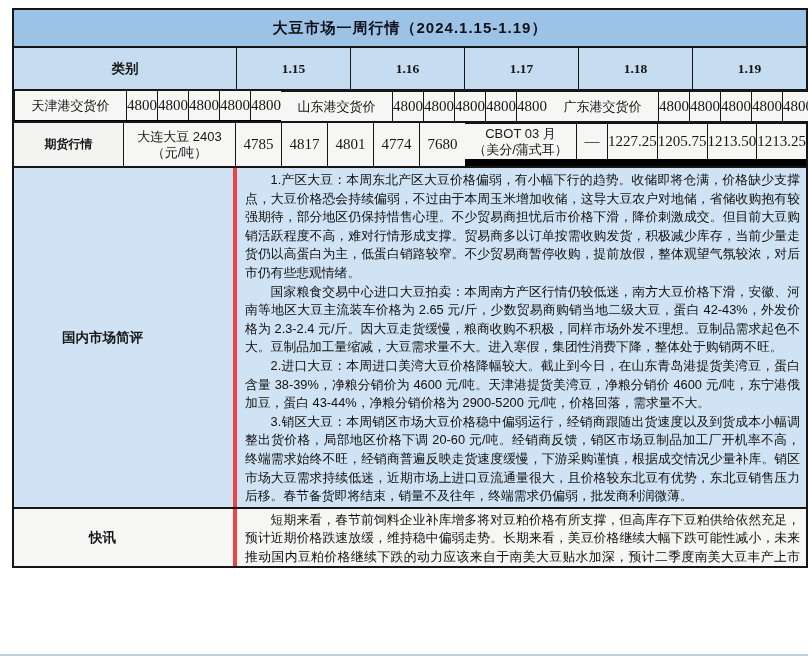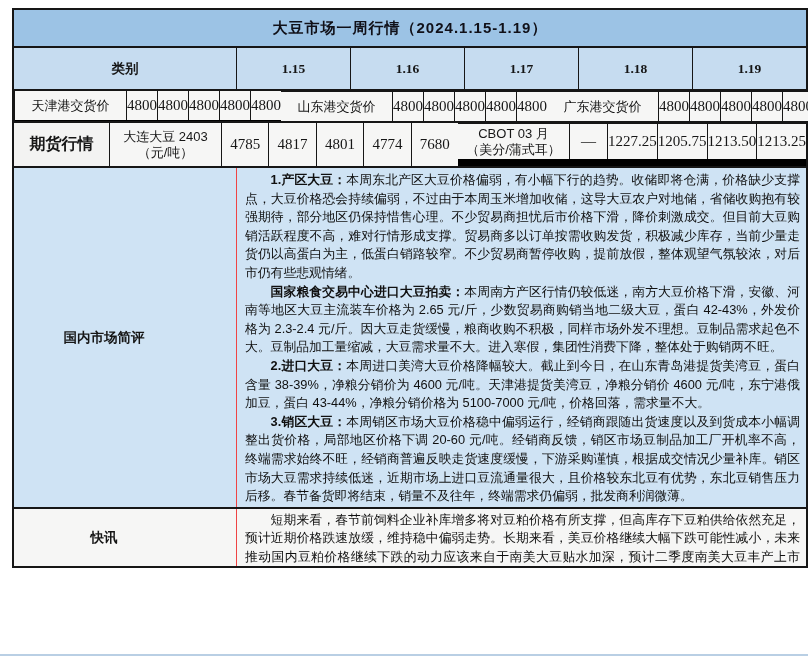--- a/index.html
+++ b/index.html
@@ -23,41 +23,41 @@
     font-size:15px;font-weight:bold;letter-spacing:1px;color:#101018;
   }
   
   .header-row{height:41px;background:#c6dcf0;}
   .col-label-merged{width:223px;border-right:1px solid #161616;font-weight:bold;font-size:13.5px;}
   .col-date{flex:1;border-right:1px solid #161616;font-weight:bold;font-size:13.5px;
     font-family:"Liberation Serif","DejaVu Serif",serif;}
   .cell:last-child{border-right:none;}
 
   
-  .group-col{width:96px;border-right:1px solid #161616;background:#f3f3f2;
-    font-weight:bold;font-size:16px;flex-direction:column;}
+  .group-col{width:110px;border-right:1px solid #161616;background:#f3f3f2;
+    font-weight:bold;font-size:12px;flex-direction:column;}
   .stack{flex:1;display:flex;flex-direction:row;}
   .stack .row{border-top:1px solid #161616;}
   .stack .row:first-child{border-top:none;}
   .sub-label{width:112px;border-right:1px solid #161616;font-size:13px;
     flex-direction:column;line-height:16px;background:#f6f6f5;}
   .num{flex:1;border-right:1px solid #161616;font-size:15px;
     font-family:"Liberation Serif","DejaVu Serif",serif;background:#f6f6f5;}
   .spot-row{height:29px;}
   .fut-row-1{height:43px;}
   .fut-row-2{height:35px;}
 
   
   .review-band{background:#cfe3f4;}
-  .side-label{width:223px;border-right:1px solid #ef4444;font-weight:bold;font-size:13.5px;
+  .side-label{width:223px;border-right:4px solid #ef4444;font-weight:bold;font-size:13.5px;
     padding-right:42px;}
   .review-body{flex:1;height:336px;padding:3px 6px 0 8px;overflow:hidden;}
   .review-body p{margin:0;text-indent:2em;text-align:justify;
     font-size:12.8px;line-height:18.6px;color:#101010;}
-  .review-body .lead{font-weight:bold;}
+  .review-body .lead{font-weight:normal;}
 
   
   .news-band{background:#f6f6f5;}
   .news-body{flex:1;height:55px;padding:2px 6px 0 8px;overflow:hidden;}
   .news-body p{margin:0;text-indent:2em;text-align:justify;
     font-size:12.8px;line-height:18.4px;color:#101010;}
 
   .bottom-bar{position:absolute;left:0;top:654px;width:808px;height:2px;background:#b9cfe4;}
 </style>
 </head>
@@ -132,21 +132,21 @@
         <div class="cell num">1213.25</div>
       </div>
     </div>
   </div>
 
   <div class="band review-band">
     <div class="cell side-label">国内市场简评</div>
     <div class="review-body">
       <p><span class="lead">1.产区大豆：</span><span>本周东北产区大豆价格偏弱，有小幅下行的趋势。收储即将仓满，价格缺少支撑点，大豆价格恐会持续偏弱，不过由于本周玉米增加收储，这导大豆农户对地储，省储收购抱有较强期待，部分地区仍保持惜售心理。不少贸易商担忧后市价格下滑，降价刺激成交。但目前大豆购销活跃程度不高，难对行情形成支撑。贸易商多以订单按需收购发货，积极减少库存，当前少量走货仍以高蛋白为主，低蛋白销路较窄。不少贸易商暂停收购，提前放假，整体观望气氛较浓，对后市仍有些悲观情绪。</span></p>
       <p><span class="lead">国家粮食交易中心进口大豆拍卖：</span><span>本周南方产区行情仍较低迷，南方大豆价格下滑，安徽、河南等地区大豆主流装车价格为 2.65 元/斤，少数贸易商购销当地二级大豆，蛋白 42-43%，外发价格为 2.3-2.4 元/斤。因大豆走货缓慢，粮商收购不积极，同样市场外发不理想。豆制品需求起色不大。豆制品加工量缩减，大豆需求量不大。进入寒假，集团性消费下降，整体处于购销两不旺。</span></p>
-      <p><span class="lead">2.进口大豆：</span><span>本周进口美湾大豆价格降幅较大。截止到今日，在山东青岛港提货美湾豆，蛋白含量 38-39%，净粮分销价为 4600 元/吨。天津港提货美湾豆，净粮分销价 4600 元/吨，东宁港俄加豆，蛋白 43-44%，净粮分销价格为 5100-7000 元/吨，价格回落，需求量不大。</span></p>
+      <p><span class="lead">2.进口大豆：</span><span>本周进口美湾大豆价格降幅较大。截止到今日，在山东青岛港提货美湾豆，蛋白含量 38-39%，净粮分销价为 4600 元/吨。天津港提货美湾豆，净粮分销价 4600 元/吨，东宁港俄加豆，蛋白 43-44%，净粮分销价格为 2900-5200 元/吨，价格回落，需求量不大。</span></p>
       <p><span class="lead">3.销区大豆：</span><span>本周销区市场大豆价格稳中偏弱运行，经销商跟随出货速度以及到货成本小幅调整出货价格，局部地区价格下调 20-60 元/吨。经销商反馈，销区市场豆制品加工厂开机率不高，终端需求始终不旺，经销商普遍反映走货速度缓慢，下游采购谨慎，根据成交情况少量补库。销区市场大豆需求持续低迷，近期市场上进口豆流通量很大，且价格较东北豆有优势，东北豆销售压力后移。春节备货即将结束，销量不及往年，终端需求仍偏弱，批发商利润微薄。</span></p>
     </div>
   </div>
 
   <div class="band news-band">
     <div class="cell side-label">快讯</div>
     <div class="news-body">
       <p>短期来看，春节前饲料企业补库增多将对豆粕价格有所支撑，但高库存下豆粕供给依然充足，预计近期价格跌速放缓，维持稳中偏弱走势。长期来看，美豆价格继续大幅下跌可能性减小，未来推动国内豆粕价格继续下跌的动力应该来自于南美大豆贴水加深，预计二季度南美大豆丰产上市后，进口大豆成本可能进一步下降，豆粕价格或继续下跌。</p>
     </div>
   </div>

